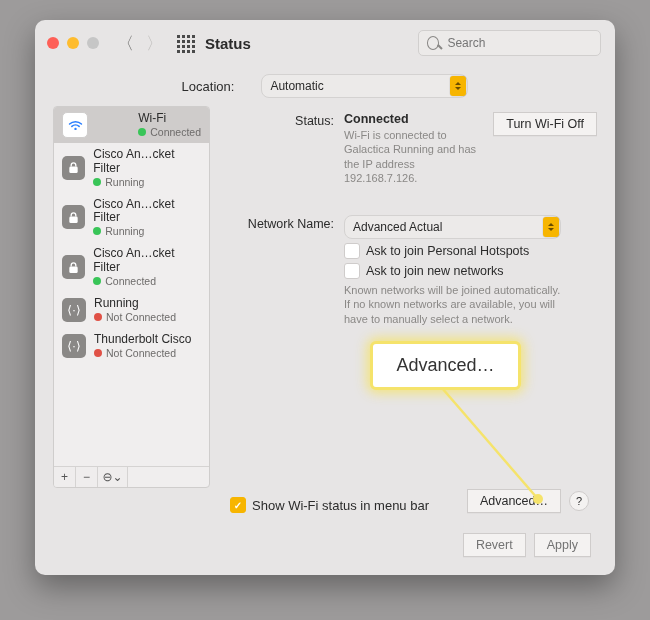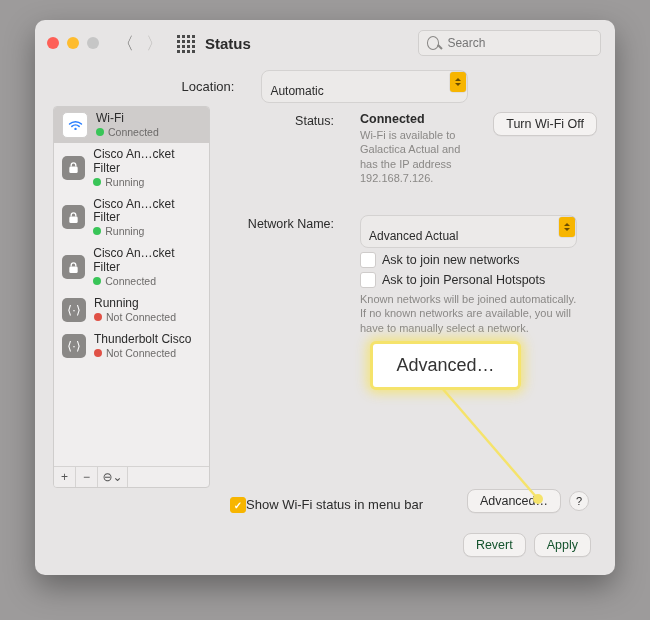--- a/index.html
+++ b/index.html
@@ -16,63 +16,63 @@
   .apps-grid{margin-left:14px;width:16px;height:16px;display:grid;grid-template-columns:repeat(4,3px);grid-template-rows:repeat(4,3px);gap:2px;}
   .apps-grid i{background:#4a4a4a;display:block;width:3px;height:3px;}
   .title{margin-left:12px;font-weight:600;font-size:15px;}
   .search{position:absolute;right:14px;top:10px;width:165px;height:24px;border:1px solid #d1cfce;border-radius:5px;background:#eceae9;display:flex;align-items:center;padding:0 8px;gap:6px;color:#8a8886;}
   .search input{border:none;background:transparent;outline:none;font-size:12px;color:#000000;width:100%;}
   .mag{width:12px;height:12px;border:1.6px solid #8a8886;border-radius:50%;position:relative;}
   .mag::after{content:"";position:absolute;width:6px;height:1.6px;background:#8a8886;transform:rotate(45deg);left:9px;top:9px;}
   
   .location-row{display:flex;align-items:center;justify-content:center;gap:27px;height:40px;}
   .label{text-align:right;}
-  .popup{position:relative;background:#eceae9;border:1px solid #d4d2d1;border-radius:8px;height:22px;display:flex;align-items:center;padding:9px 22px 0 8px;font-size:12px;}
+  .popup{position:relative;background:#eceae9;border:1px solid #d4d2d1;border-radius:8px;height:22px;display:flex;align-items:center;padding:0 22px 0 8px;font-size:12px;}
   .popup .stepper{position:absolute;right:1px;top:1px;width:16px;height:20px;background:#f7b500;border-radius:3px;display:flex;flex-direction:column;align-items:center;justify-content:center;box-shadow:0 0 0 0.5px rgba(0,0,0,.1);}
   .popup .stepper::before{content:"";border-left:3px solid transparent;border-right:3px solid transparent;border-bottom:3px solid #6a4d00;margin-bottom:2px;}
   .popup .stepper::after{content:"";border-left:3px solid transparent;border-right:3px solid transparent;border-top:3px solid #6a4d00;}
   .location-row .popup{width:175px;}
   
   .main{display:flex;padding:0 18px 0 18px;gap:12px;}
   
   .sidebar{width:155px;border:1px solid #cfcdcc;border-radius:4px;background:#f0eeee;display:flex;flex-direction:column;height:380px;overflow:hidden;}
   .svc{display:flex;gap:8px;align-items:center;padding:5px 8px 5px 8px;border-bottom:0 solid transparent;}
-  .svc.selected{background:#cfcccb;}
+  .svc.selected{background:#cfcccb;justify-content:space-between;}
   .svc .icon{width:24px;height:24px;border-radius:5px;display:flex;align-items:center;justify-content:center;font-size:14px;}
   .svc .icon.wifi{background:#fff;border:1px solid #d0cecd;}
   .svc .icon.gray{background:#8a8886;color:#fff;}
   .svc .meta{display:flex;flex-direction:column;line-height:1.15;}
   .svc .name{font-size:12px;}
   .svc .status{font-size:10.5px;color:#6d6b6a;display:flex;align-items:center;gap:4px;}
   .dot{width:8px;height:8px;border-radius:50%;display:inline-block;}
   .dot.green{background:#39c558;}
   .dot.red{background:#e05146;}
   .sidebar-footer{margin-top:auto;border-top:1px solid #d5d3d2;height:20px;display:flex;align-items:center;}
   .sidebar-footer button{width:22px;height:20px;border:none;border-right:1px solid #d5d3d2;background:#efeded;font-size:12px;color:#555;padding:0;}
   
   .detail{flex:1;padding-top:6px;}
-  .row{display:flex;gap:26px;margin-bottom:6px;}
+  .row{display:flex;gap:10px;margin-bottom:6px;}
   .row .k{width:112px;text-align:right;font-size:12.5px;padding-top:2px;}
   .row .v{flex:1;font-size:12.5px;}
-  .btn{background:#f4f2f1;border:1px solid #cfcccb;border-radius:8px;height:22px;padding:0 12px;font-size:12.5px;display:inline-flex;align-items:center;box-shadow:0 0.5px 0 rgba(0,0,0,.05);}
+  .btn{background:#f4f2f1;border:1px solid #cfcccb;border-radius:0;height:22px;padding:0 12px;font-size:12.5px;display:inline-flex;align-items:center;box-shadow:0 0.5px 0 rgba(0,0,0,.05);}
   .small-note{font-size:11px;color:#8a8886;line-height:1.3;margin-top:2px;}
   .popup.wide{width:185px;}
   .check-row{display:flex;align-items:center;gap:6px;font-size:12.5px;margin:4px 0;}
   .chk{width:14px;height:14px;border:1px solid #cfcccb;border-radius:3px;background:#fff;display:inline-flex;align-items:center;justify-content:center;font-size:11px;color:#000;}
   .chk.on{background:#f7b500;border-color:#f7b500;}
   .chk.on::after{content:"✓";color:#fff;font-size:10px;font-weight:700;}
   
   .callout{position:absolute;left:370px;top:341px;width:145px;height:43px;border:3px solid #f5e36b;box-shadow:0 0 12px 3px rgba(245,227,107,.85);border-radius:6px;display:flex;align-items:center;justify-content:center;background:#fff;font-size:18px;font-weight:500;color:#333;}
   .leader{position:absolute;pointer-events:none;}
   .leader svg{overflow:visible;}
   .q{width:18px;height:18px;border-radius:50%;border:1px solid #cfcccb;display:inline-flex;align-items:center;justify-content:center;font-size:11px;background:#f4f2f1;}
   
   .bottom{position:absolute;right:24px;bottom:18px;display:flex;gap:8px;}
-  .bottom .btn{color:#14532d;}
-  .menubar-row{position:absolute;left:195px;bottom:62px;display:flex;align-items:flex-start;}
+  .bottom .btn{color:#737373;}
+  .menubar-row{position:absolute;left:195px;bottom:62px;display:flex;align-items:center;gap:6px;}
   .adv-row{position:absolute;right:26px;bottom:62px;display:flex;align-items:center;gap:8px;}
   
   .wifi-svg{width:17px;height:14px;}
   .lock-svg{width:13px;height:13px;}
 </style>
 </head>
 <body>
 
 <div class="stage">
   <div class="window">
@@ -197,40 +197,40 @@
           <button style="width:30px">⊖⌄</button>
         </div>
       </div>
 
       <div class="detail">
         <div class="row">
           <div class="k">Status:</div>
           <div class="v" style="display:flex;gap:14px;align-items:flex-start;">
             <div style="flex:1">
               <div style="font-weight:600">Connected</div>
-              <div class="small-note">Wi-Fi is available to Galactica Actual and has the IP address 192.168.7.126.</div>
+              <div class="small-note">Wi-Fi is connected to Galactica Running and has the IP address 192.168.7.126.</div>
             </div>
             <div class="btn">Turn Wi-Fi Off</div>
           </div>
         </div>
 
         <div class="row" style="margin-top:30px">
           <div class="k">Network Name:</div>
           <div class="v">
             <div class="popup wide">
               <span>Advanced Actual</span>
               <span class="stepper"></span>
             </div>
             <div class="check-row">
               <span class="chk"></span>
-              <span>Ask to join new networks</span>
+              <span>Ask to join Personal Hotspots</span>
             </div>
             <div class="check-row">
               <span class="chk"></span>
-              <span>Ask to join Personal Hotspots</span>
+              <span>Ask to join new networks</span>
             </div>
             <div class="small-note" style="max-width:225px">Known networks will be joined automatically. If no known networks are available, you will have to manually select a network.</div>
           </div>
         </div>
       </div>
     </div>
 
     <div class="menubar-row">
       <span class="chk on"></span>
       <span>Show Wi-Fi status in menu bar</span>

